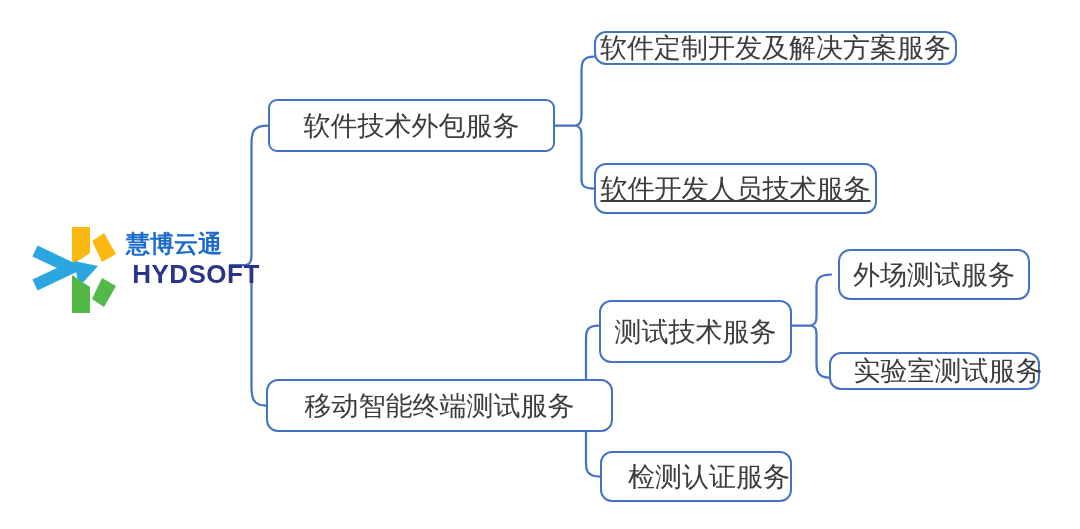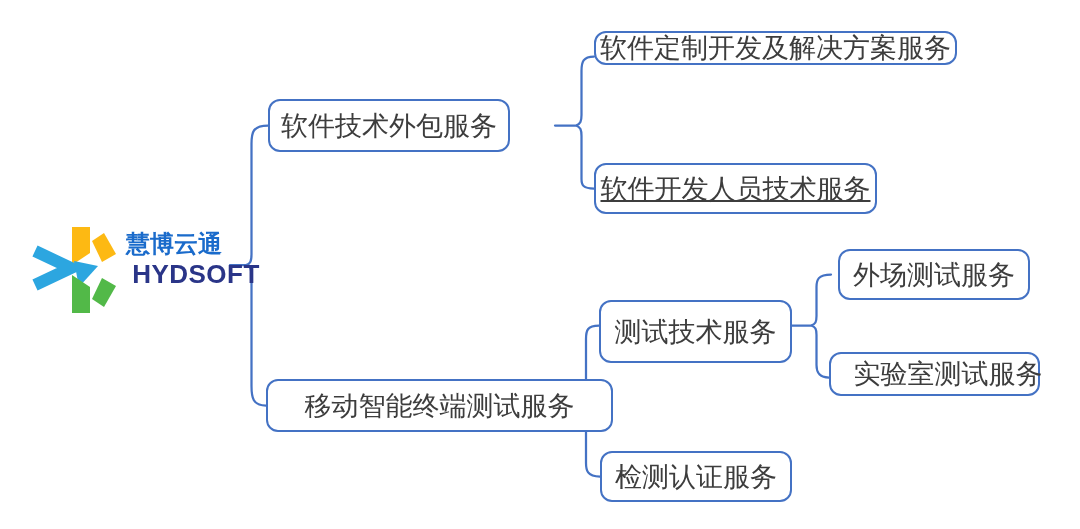--- a/index.html
+++ b/index.html
@@ -26,28 +26,28 @@
   }
   .node{
     position:absolute;box-sizing:border-box;
     border:2px solid var(--node-border);
     border-radius:12px;
     background:var(--node-fill);
     display:flex;align-items:center;justify-content:center;
     font-size:27px;color:var(--node-text);font-weight:400;
     white-space:nowrap;cursor:default;
   }
-  .n-software-outsourcing{left:268px;top:99px;width:242px;height:53px;}
+  .n-software-outsourcing{left:268px;top:99px;width:287px;height:53px;border-radius:9px;}
   .n-custom-dev{left:594px;top:31px;width:363px;height:34px;}
   .n-dev-staff{left:594px;top:163px;width:283px;height:51px;text-decoration:underline;}
   .n-mobile-testing{left:266px;top:379px;width:347px;height:53px;}
   .n-testing-tech{left:599px;top:300px;width:193px;height:63px;}
   .n-field-testing{left:838px;top:249px;width:192px;height:51px;}
-  .n-lab-testing{left:829px;top:352px;width:211px;height:44px;padding-left:27px;}
-  .n-certification{left:600px;top:451px;width:192px;height:51px;}
+  .n-lab-testing{left:829px;top:352px;width:211px;height:38px;padding-left:27px;}
+  .n-certification{left:600px;top:451px;width:192px;height:51px;justify-content:flex-end;}
 
   .logo{position:absolute;left:28px;top:224px;display:flex;align-items:flex-start;}
   .logo-mark{position:absolute;left:0;top:0;width:90px;height:90px;}
   .logo-mark .y{fill:var(--logo-yellow);}
   .logo-mark .b{fill:var(--logo-blue);}
   .logo-mark .b-stroke{fill:none;stroke:var(--logo-blue);stroke-width:12;stroke-linejoin:miter;}
   .logo-mark .g{fill:var(--logo-green);}
   .logo-text{position:absolute;left:98px;top:3px;width:140px;}
   .logo-cn{
     font-size:24px;line-height:33px;font-weight:800;

